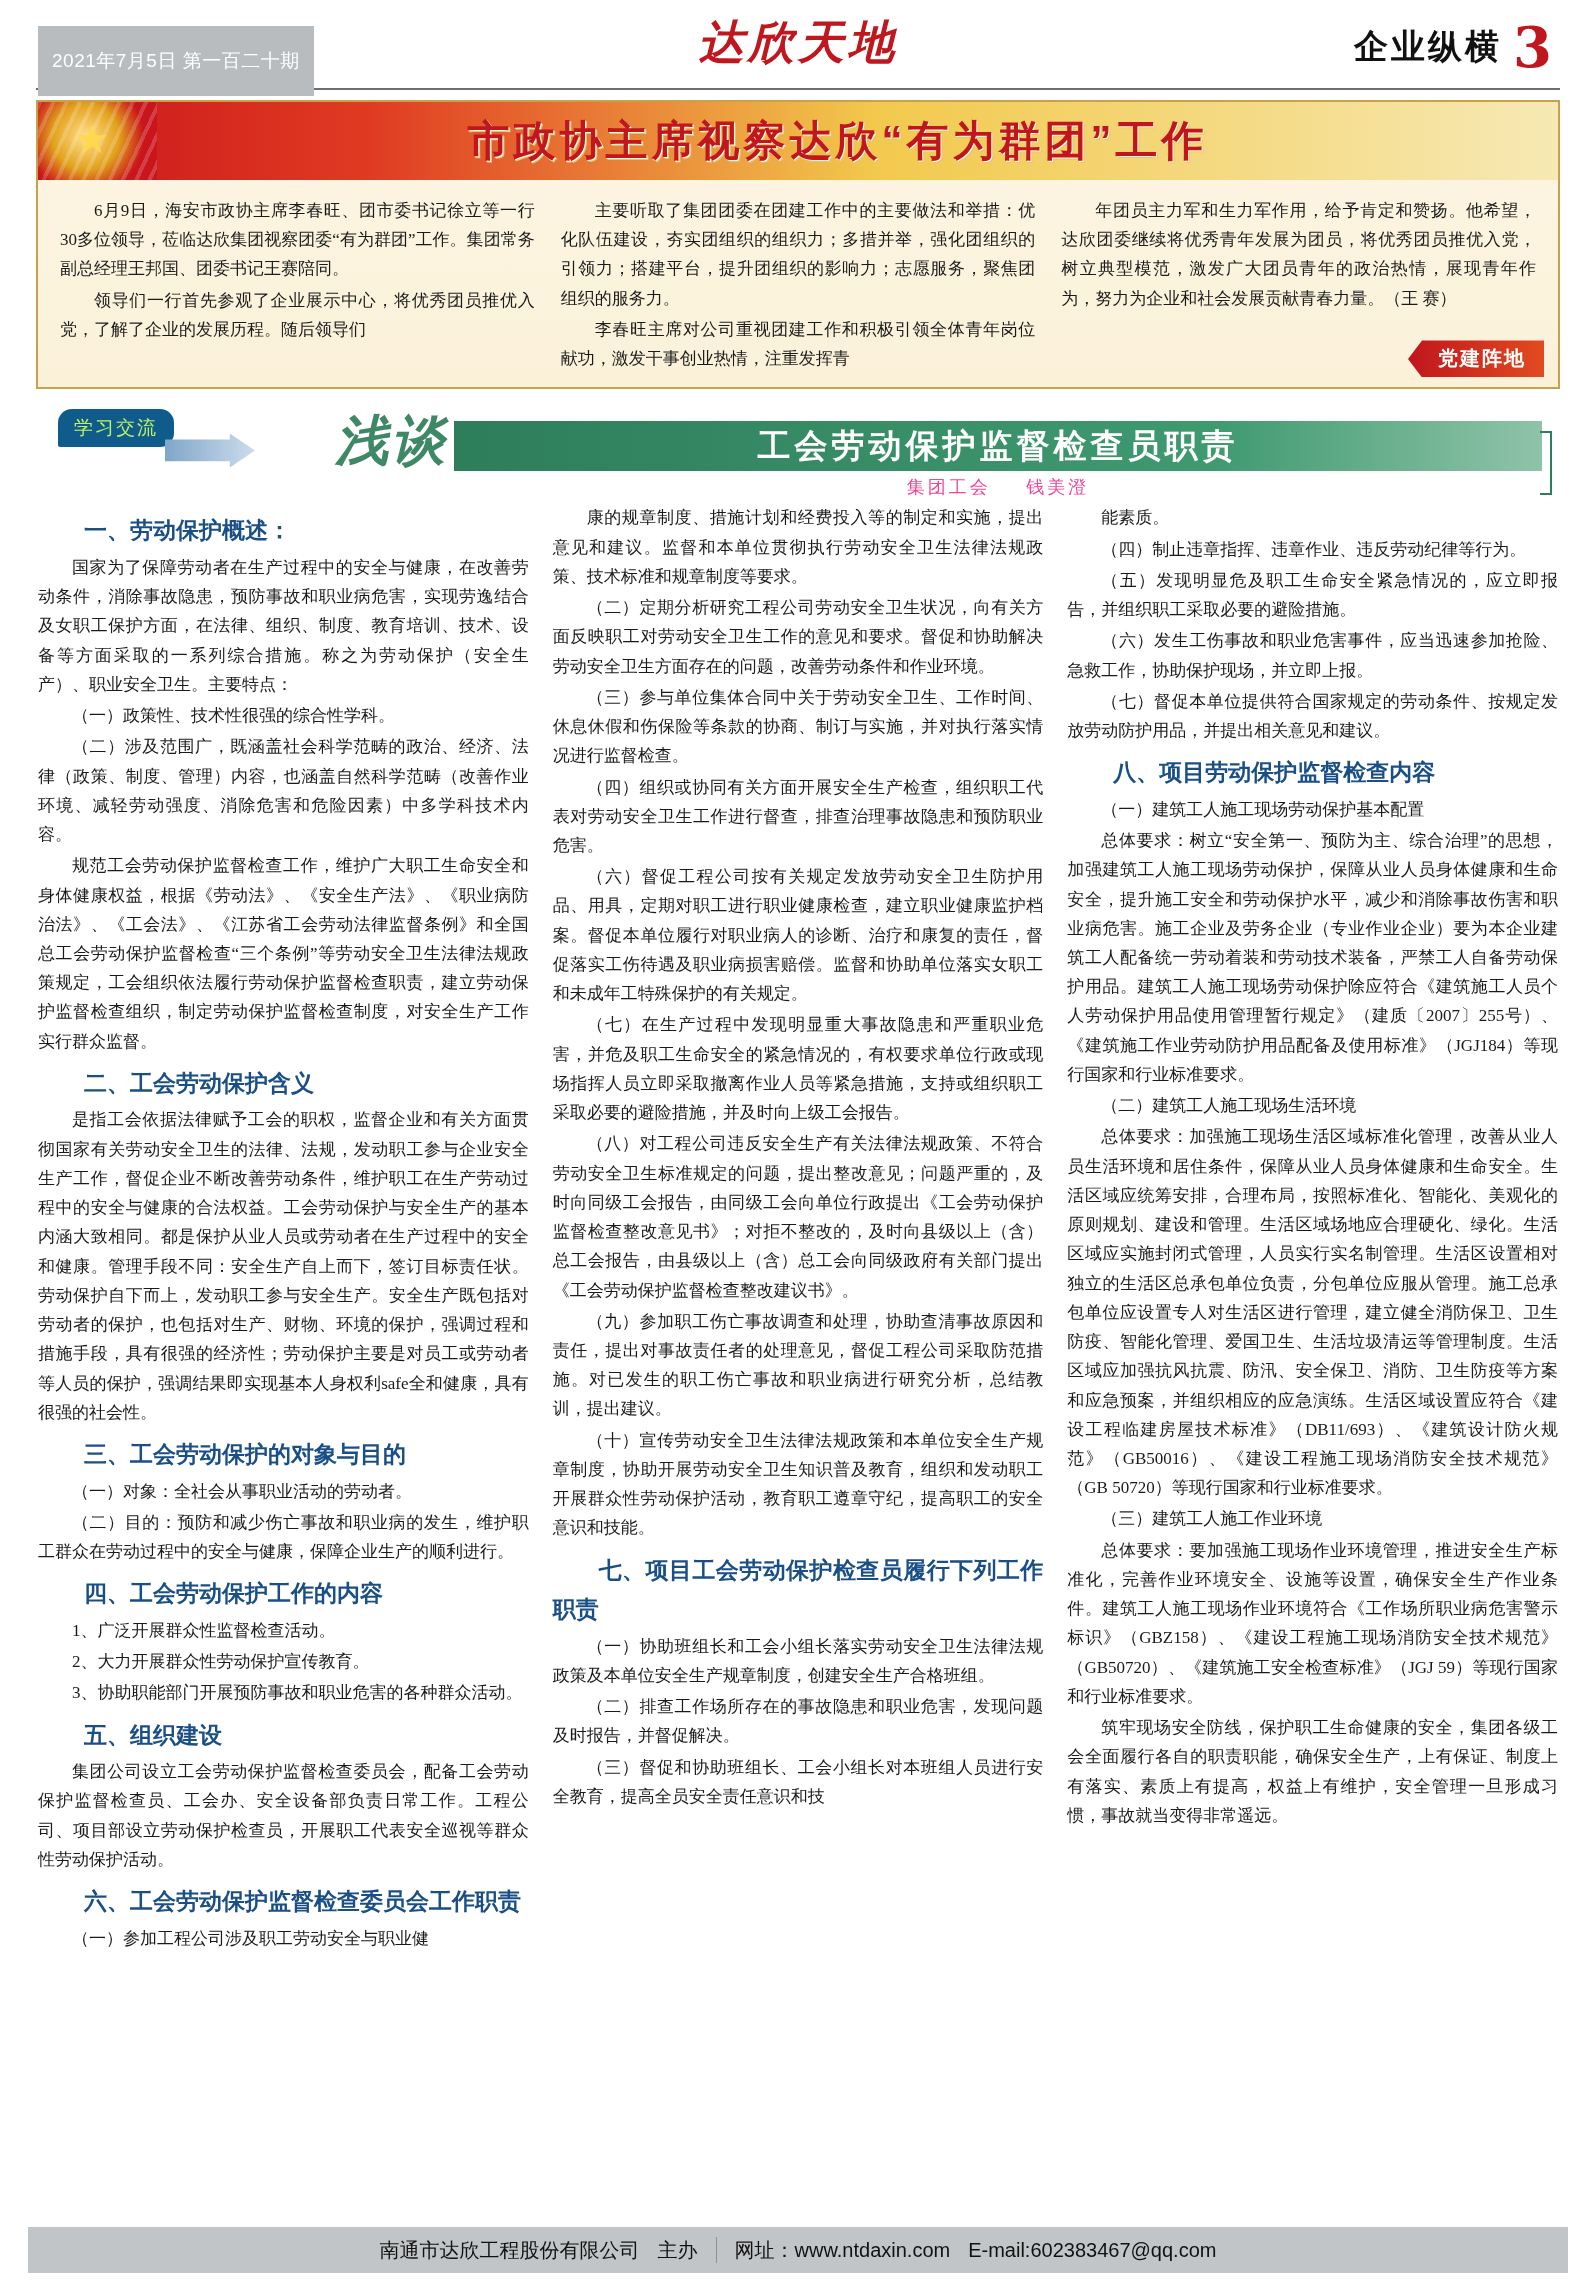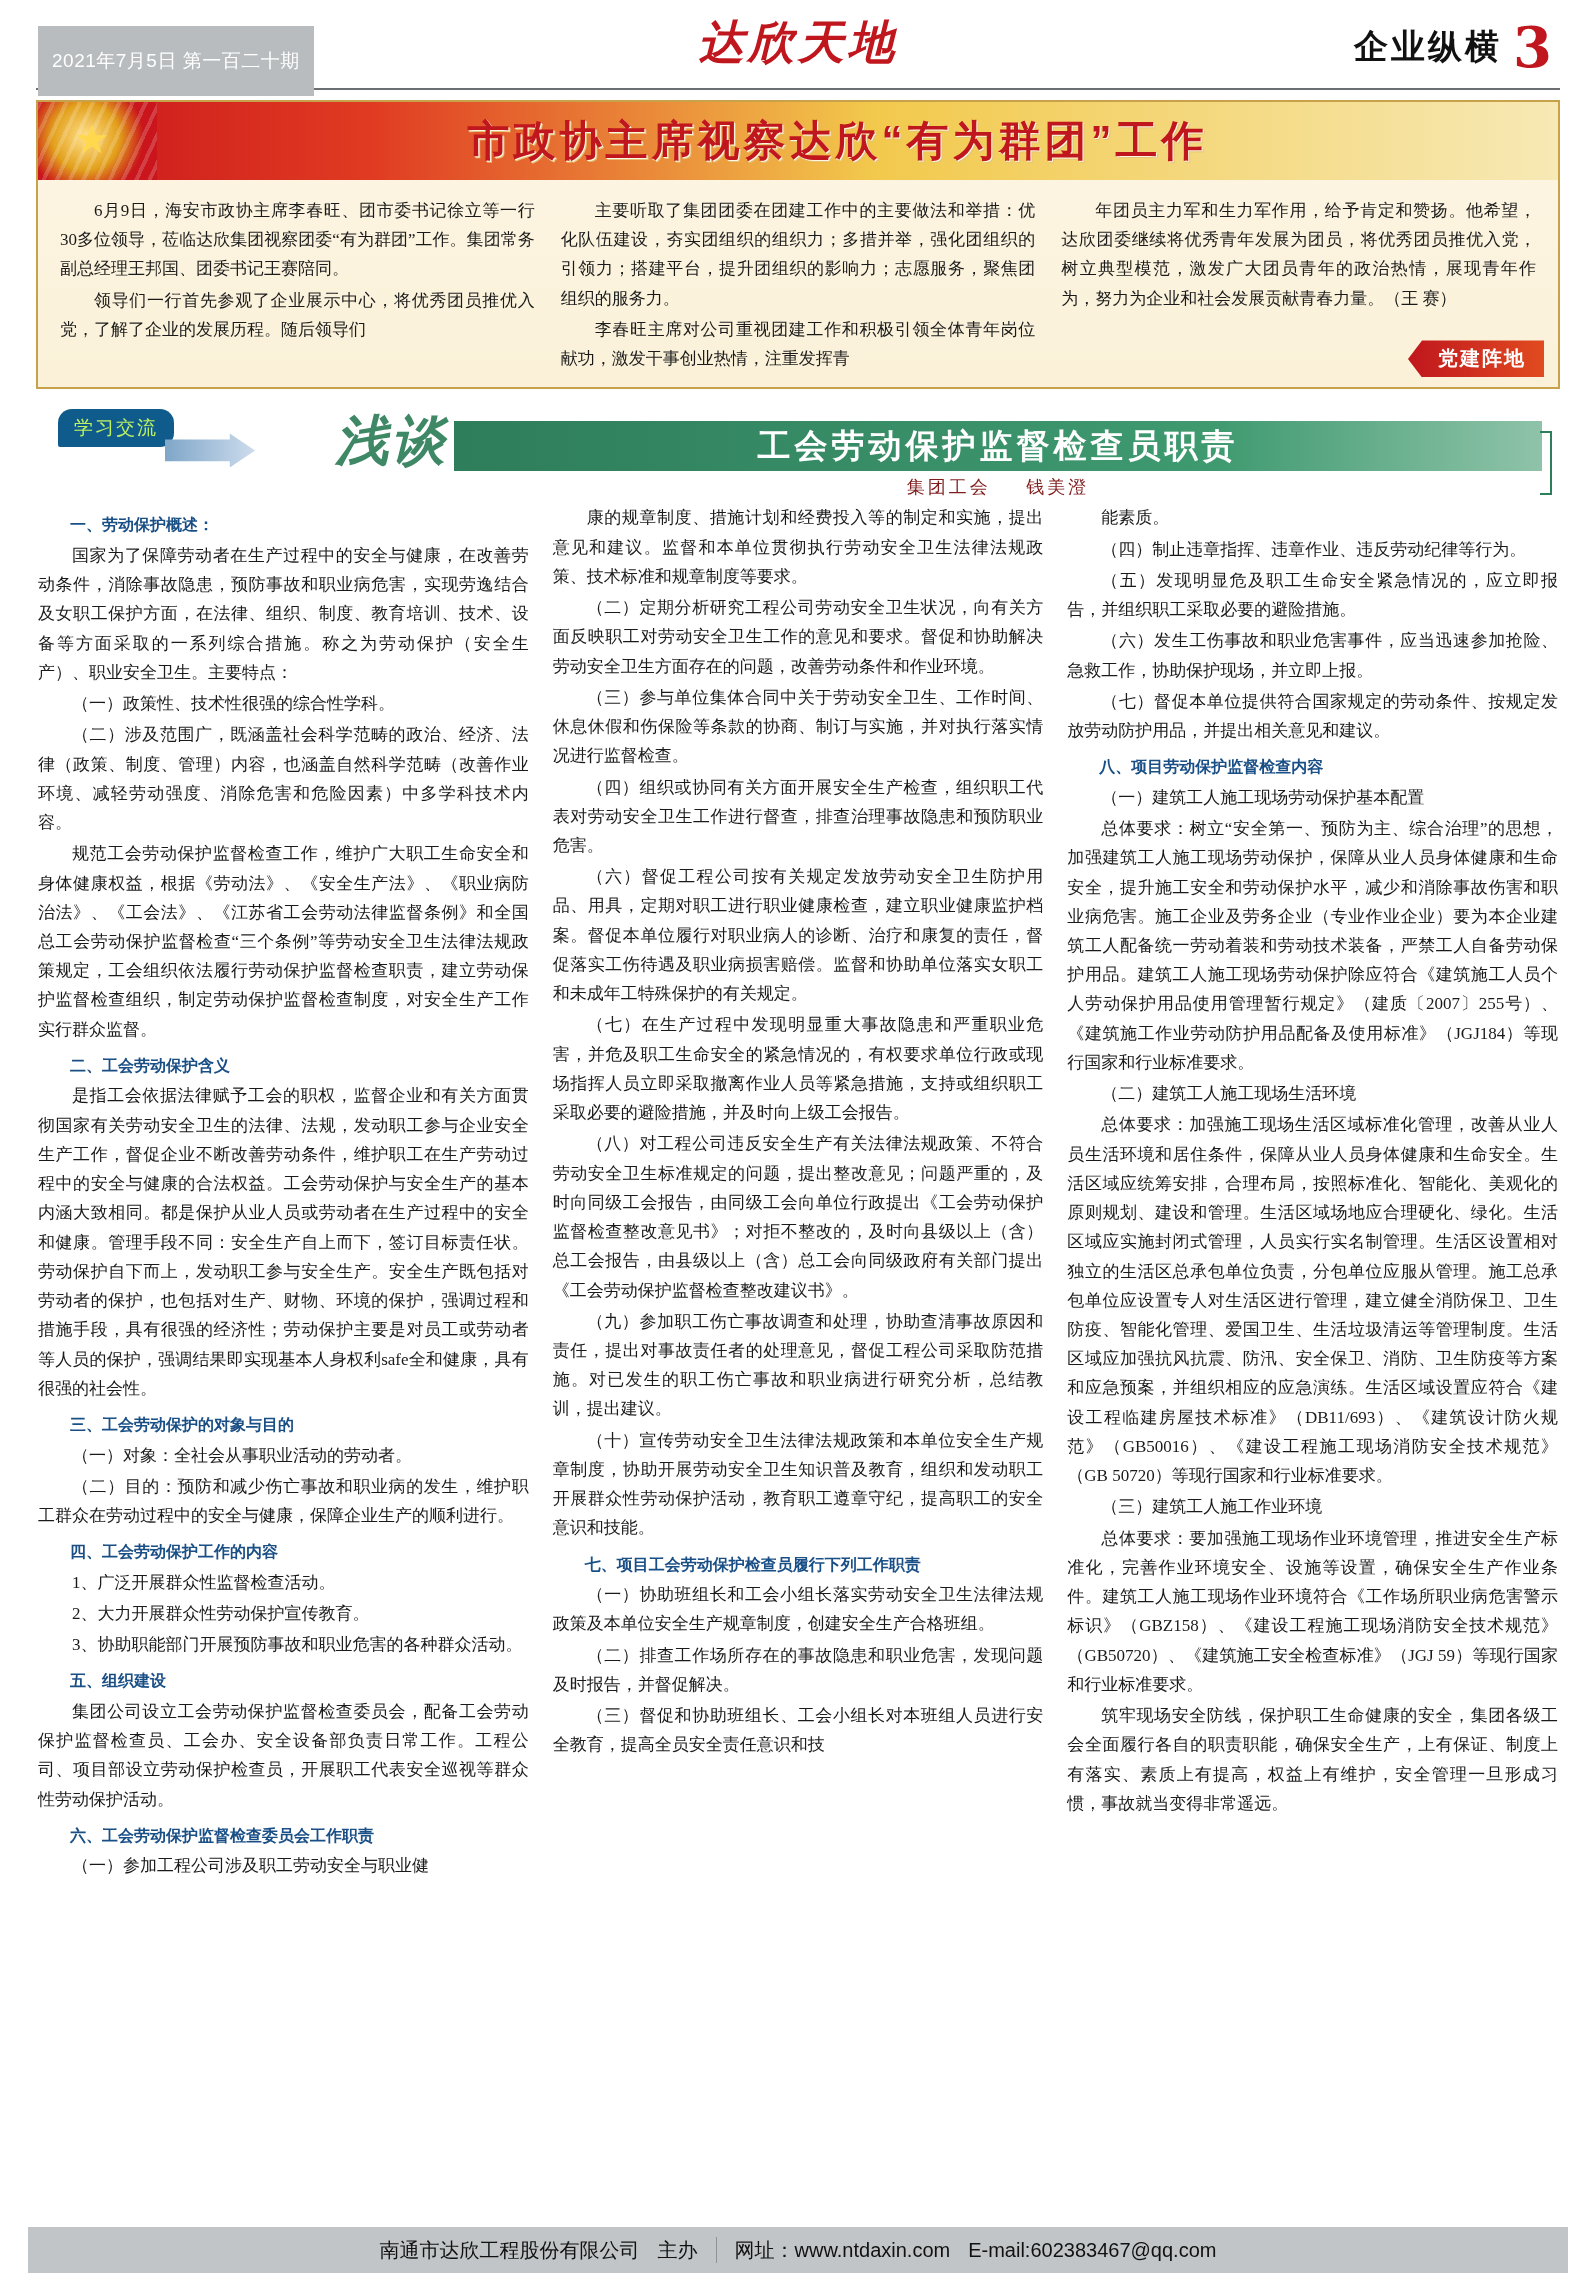--- a/index.html
+++ b/index.html
@@ -108,37 +108,37 @@
   .art-title {
     color:#ffffff; font-size:33px; font-weight:bold; letter-spacing:4px;
     font-family:"Liberation Sans", sans-serif;
   }
   .art-title-bar:after{
     content:""; position:absolute; right:-10px; top:10px; width:10px; height:60px;
     border-right:2px solid #2e7d5b; border-top:2px solid #2e7d5b; border-bottom:2px solid #2e7d5b;
   }
   .byline {
     position:absolute; left:418px; right:18px; top:72px;
-    text-align:center; font-size:18px; letter-spacing:3px; color:#7f1d1d;
+    text-align:center; font-size:18px; letter-spacing:3px; color:#ec4899;
   }
   .byline span { margin:0 14px; }
 
   
   .cols {
     margin:4px 10px 0 10px;
     display:flex; gap:24px;
     height:1552px;
   }
   .col {
     flex:1; font-size:17px; line-height:1.72; text-align:justify;
     column-fill:auto;
   }
   .col p { margin:0 0 2px 0; text-indent:2em; }
   .col h3 {
-    margin:8px 0 2px 0; font-size:16px; font-weight:bold;
+    margin:8px 0 2px 0; font-size:23px; font-weight:bold;
     color:#1a4f86; text-indent:2em;
   }
 
   
   .footer {
     position:absolute; left:28px; right:28px; bottom:18px;
     height:46px; background:#c2c5c7;
     display:flex; align-items:center; justify-content:center;
     gap:18px; font-size:20px; color:#111;
     font-family:"Liberation Sans", sans-serif;

